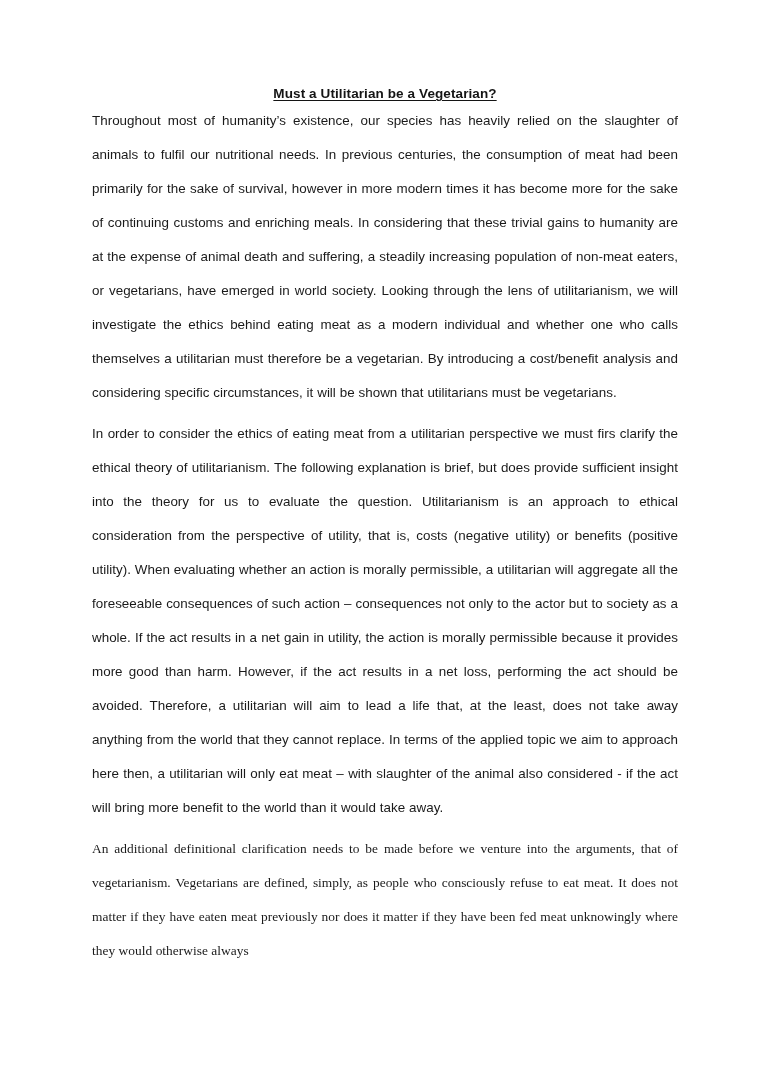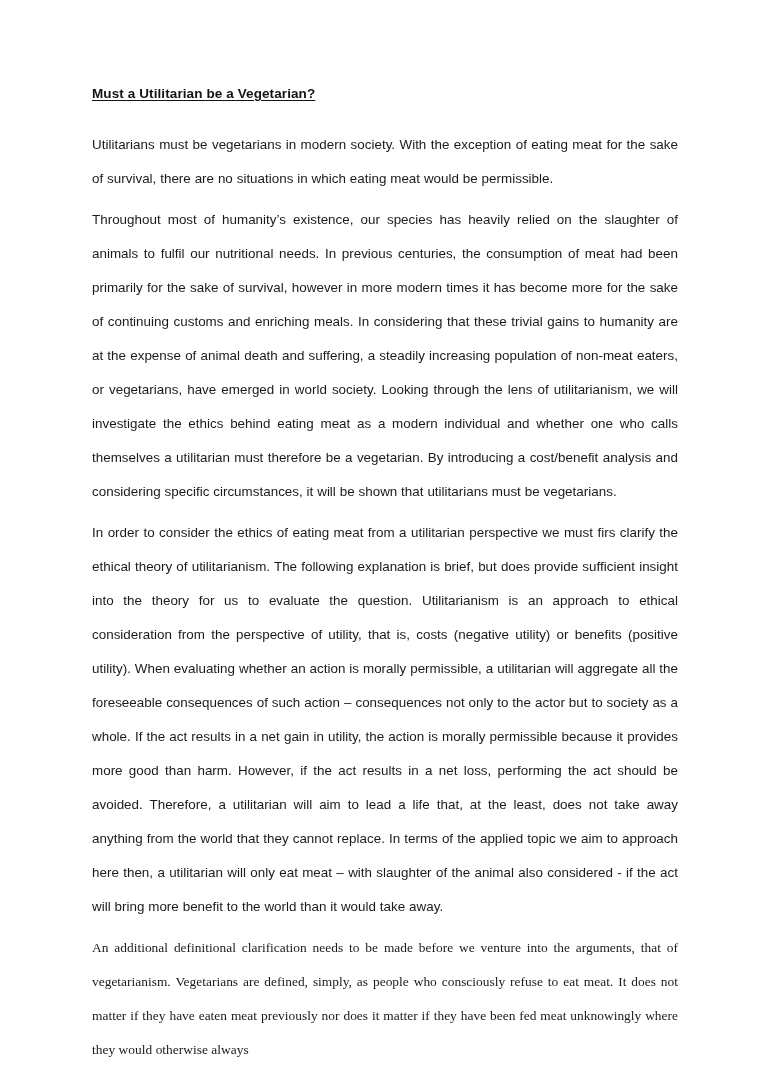--- a/index.html
+++ b/index.html
@@ -23,21 +23,21 @@
   .content {
     position: absolute;
     left: 92px;
     top: 84px;
     width: 586px;
   }
 
   .doc-title {
     font-size: 13.5px;
     font-weight: bold;
-    text-align: left;
+    text-align: center;
     text-decoration: underline;
     text-underline-offset: 2px;
     letter-spacing: 0.1px;
     margin: 0 0 0 0;
     line-height: 20px;
     color: #141414;
   }
 
   .para {
     font-size: 13.4px;
@@ -65,21 +65,20 @@
   }
 </style>
 </head>
 <body>
 
 <div class="page">
   <div class="content">
 
     <h1 class="doc-title">Must a Utilitarian be a Vegetarian?</h1>
 
-    <p class="para para-first">Utilitarians must be vegetarians in modern society. With the exception of eating meat for the sake of survival, there are no situations in which eating meat would be permissible.</p>
 
     <p class="para">Throughout most of humanity’s existence, our species has heavily relied on the slaughter of animals to fulfil our nutritional needs. In previous centuries, the consumption of meat had been primarily for the sake of survival, however in more modern times it has become more for the sake of continuing customs and enriching meals. In considering that these trivial gains to humanity are at the expense of animal death and suffering, a steadily increasing population of non-meat eaters, or vegetarians, have emerged in world society. Looking through the lens of utilitarianism, we will investigate the ethics behind eating meat as a modern individual and whether one who calls themselves a utilitarian must therefore be a vegetarian. By introducing a cost/benefit analysis and considering specific circumstances, it will be shown that utilitarians must be vegetarians.</p>
 
     <p class="para">In order to consider the ethics of eating meat from a utilitarian perspective we must firs clarify the ethical theory of utilitarianism. The following explanation is brief, but does provide sufficient insight into the theory for us to evaluate the question. Utilitarianism is an approach to ethical consideration from the perspective of utility, that is, costs (negative utility) or benefits (positive utility). When evaluating whether an action is morally permissible, a utilitarian will aggregate all the foreseeable consequences of such action – consequences not only to the actor but to society as a whole. If the act results in a net gain in utility, the action is morally permissible because it provides more good than harm. However, if the act results in a net loss, performing the act should be avoided. Therefore, a utilitarian will aim to lead a life that, at the least, does not take away anything from the world that they cannot replace. In terms of the applied topic we aim to approach here then, a utilitarian will only eat meat – with slaughter of the animal also considered - if the act will bring more benefit to the world than it would take away.</p>
 
     <p class="para para-clipped">An additional definitional clarification needs to be made before we venture into the arguments, that of vegetarianism. Vegetarians are defined, simply, as people who consciously refuse to eat meat. It does not matter if they have eaten meat previously nor does it matter if they have been fed meat unknowingly where they would otherwise always</p>
 
   </div>
 </div>
 

